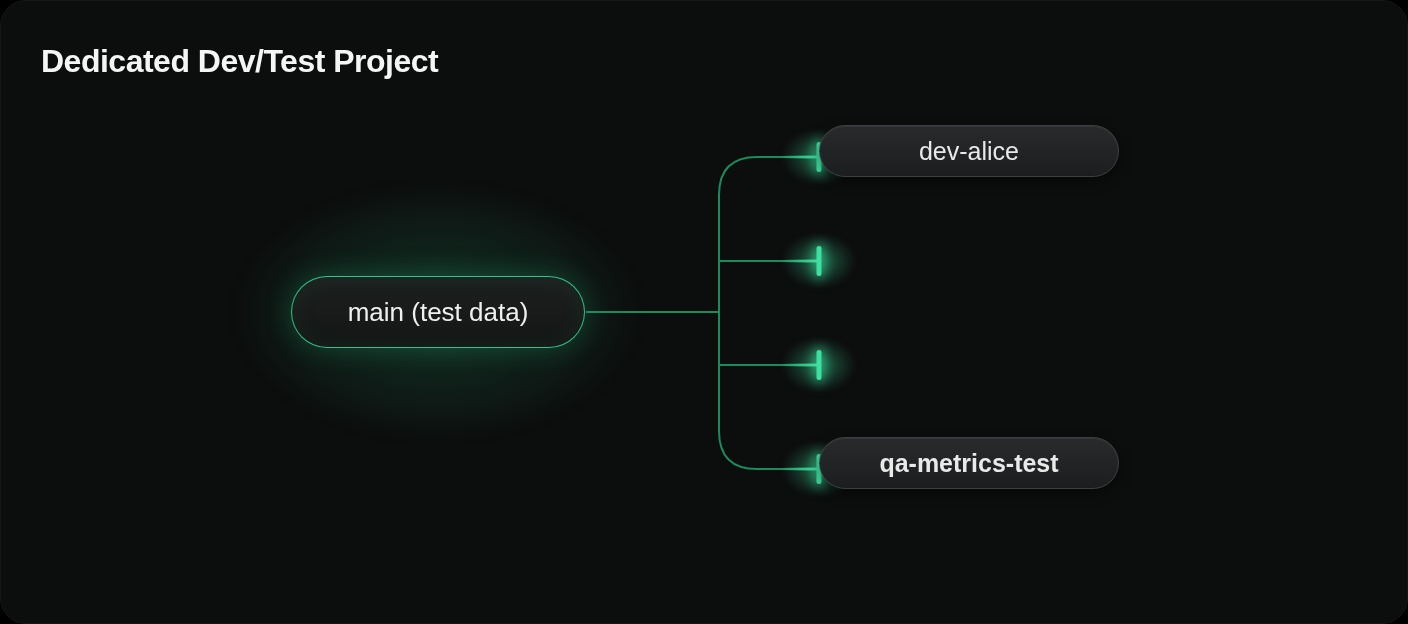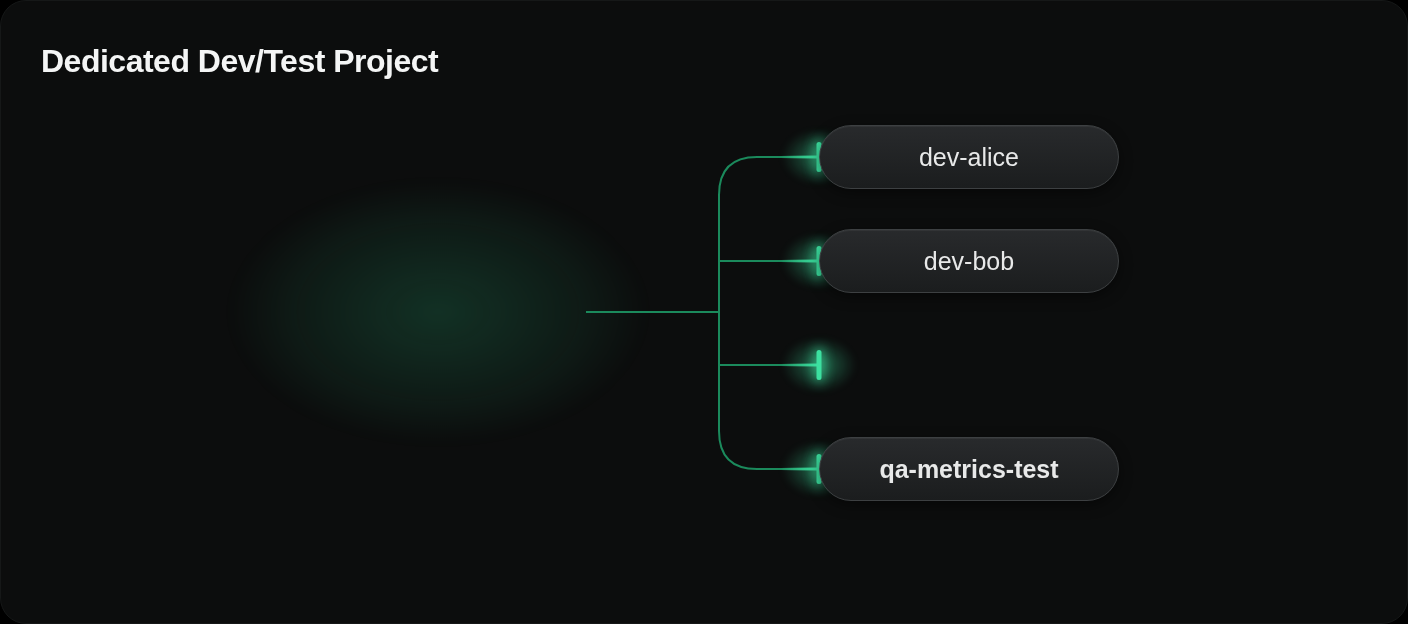--- a/index.html
+++ b/index.html
@@ -100,21 +100,21 @@
     background: linear-gradient(180deg, #1d201f 0%, #141615 100%);
     border: 1.5px solid rgba(52, 205, 144, 0.95);
     box-shadow: 0 0 28px rgba(40, 190, 130, 0.28),
                 inset 0 0 22px rgba(30, 150, 100, 0.10);
     color: #eef0ef;
     font-size: 26px;
   }
   .node-branch {
     left: 818px;
     width: 300px;
-    height: 64px;
+    height: 52px;
     background: linear-gradient(180deg, #282a2c 0%, #1b1d1e 100%);
     border: 1.5px solid #3d4042;
     box-shadow: inset 0 1px 0 rgba(255, 255, 255, 0.05),
                 0 4px 14px rgba(0, 0, 0, 0.45);
     color: #e8e9e9;
     font-size: 25px;
   }
   .node-branch.b0 { top: 124px; }
   .node-branch.b1 { top: 228px; }
   .node-branch.b2 { top: 332px; }
@@ -149,24 +149,24 @@
   <div class="conn-glow" style="left:818px; top:156px;"></div>
   <div class="conn-glow" style="left:818px; top:260px;"></div>
   <div class="conn-glow" style="left:818px; top:364px;"></div>
   <div class="conn-glow" style="left:818px; top:468px;"></div>
 
   <div class="conn-tick" style="left:818px; top:156px;"></div>
   <div class="conn-tick" style="left:818px; top:260px;"></div>
   <div class="conn-tick" style="left:818px; top:364px;"></div>
   <div class="conn-tick" style="left:818px; top:468px;"></div>
 
+  <div class="node node-root">
+    <span>main (test data)</span>
+  </div>
 
   <div class="node node-branch b0">
     <span>dev-alice</span>
-  </div>
-  <div class="node node-branch b1">
-    <span>dev-bob</span>
   </div>
   <div class="node node-branch b3">
     <span>qa-metrics-test</span>
   </div>
 
 </div>
 
 </body></html>

